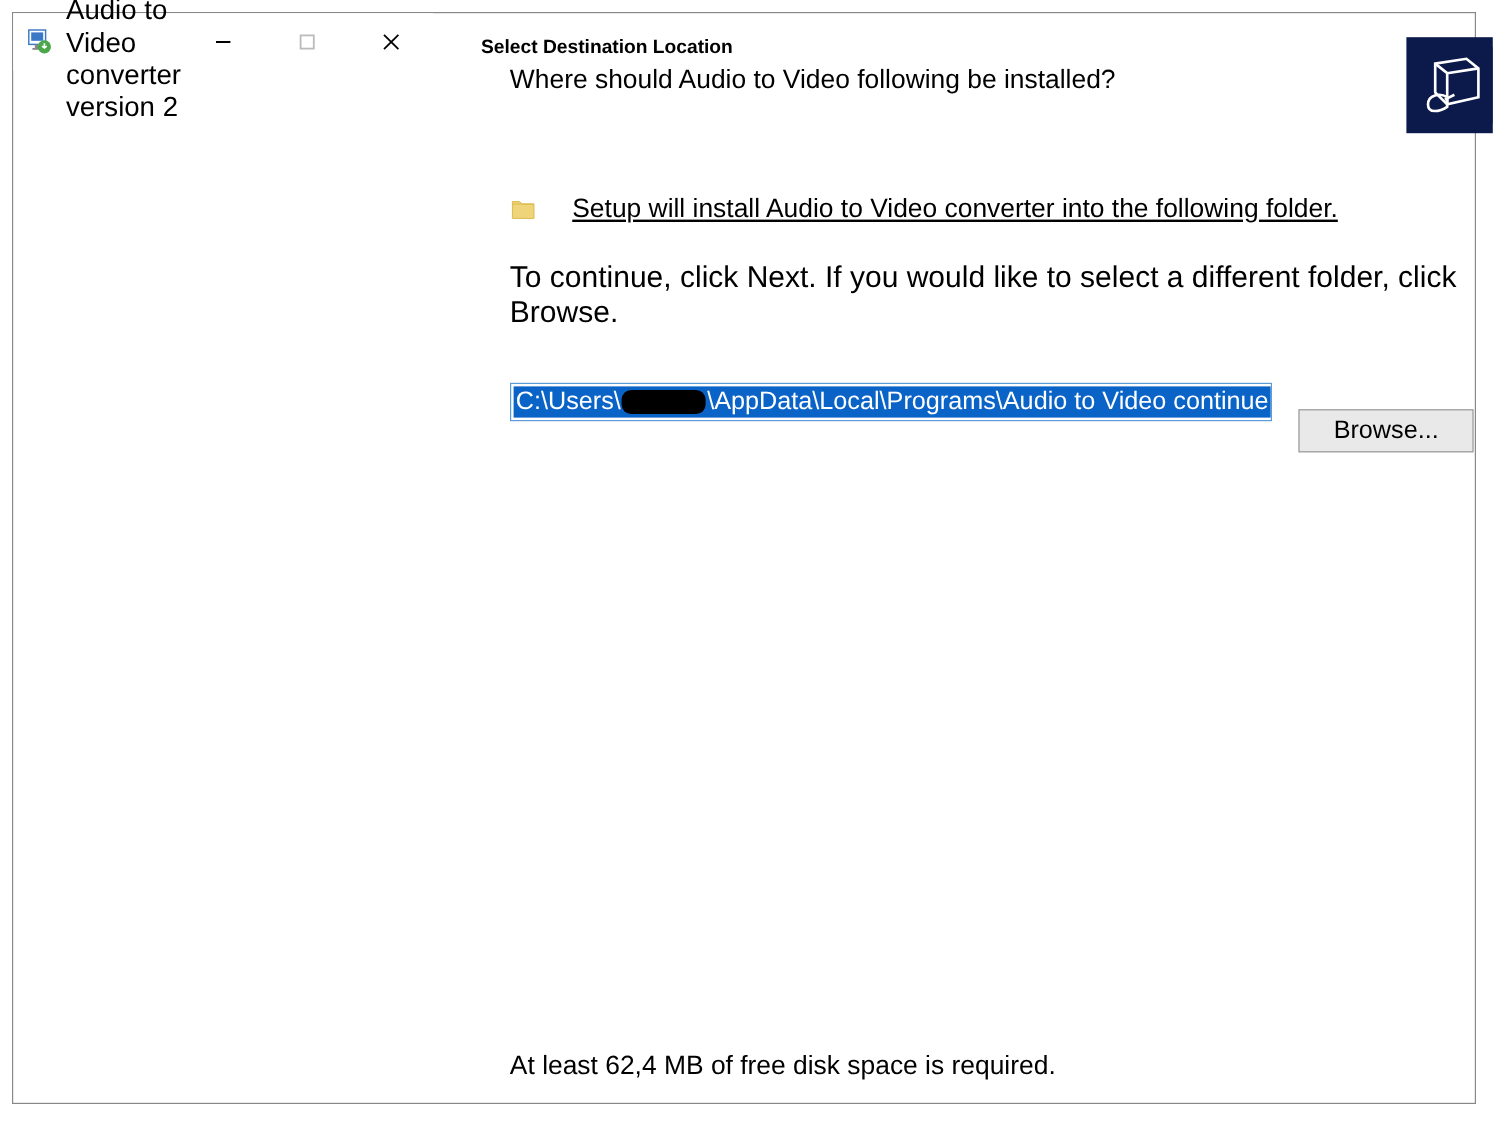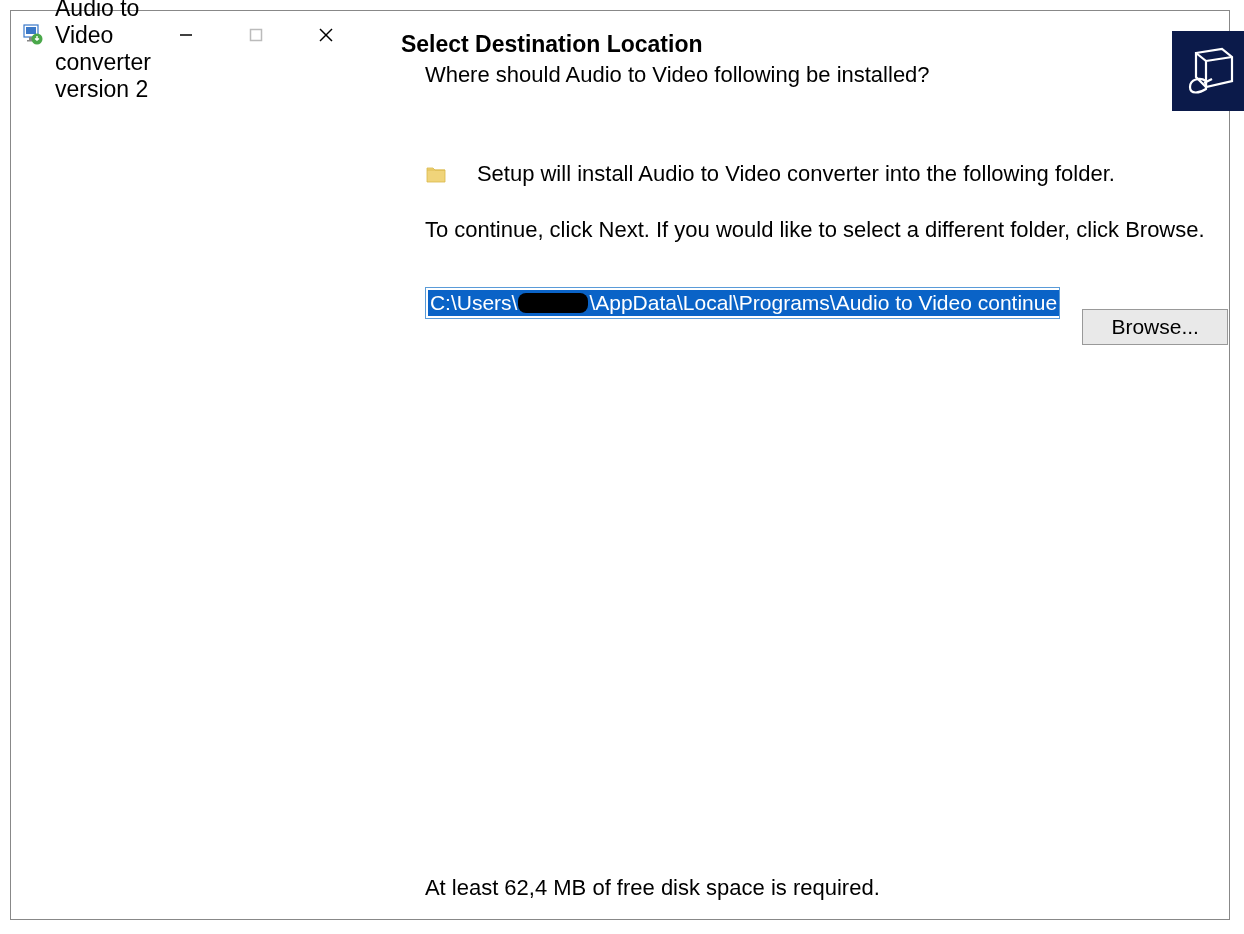--- a/index.html
+++ b/index.html
@@ -61,21 +61,21 @@
     display: flex;
     flex-direction: column;
   }
   .header-row {
     display: flex;
     justify-content: space-between;
     align-items: flex-start;
   }
   .header-text { }
   .heading {
-    font-size: 23px;
+    font-size: 16px;
     font-weight: 700;
     color: #000;
     margin-bottom: 4px;
   }
   .subheading {
     font-size: 22px;
     color: #000;
     margin-left: 24px;
   }
   .wizard-icon {
@@ -88,32 +88,33 @@
   }
   .body-section {
     margin-top: 50px;
     margin-left: 24px;
     margin-right: 24px;
   }
   .folder-row {
     display: flex;
     align-items: center;
     margin-bottom: 30px;
+    text-decoration: underline;
   }
   .folder-icon {
     width: 22px;
     height: 22px;
     margin-right: 30px;
   }
   .install-text {
     font-size: 22px;
     color: #000;
   }
   .continue-text {
-    font-size: 22px;
+    font-size: 25px;
     color: #000;
     margin-bottom: 18px;
   }
   .path-row {
     display: flex;
     align-items: center;
     gap: 22px;
   }
   .path-input-wrap {
     flex: 1;

